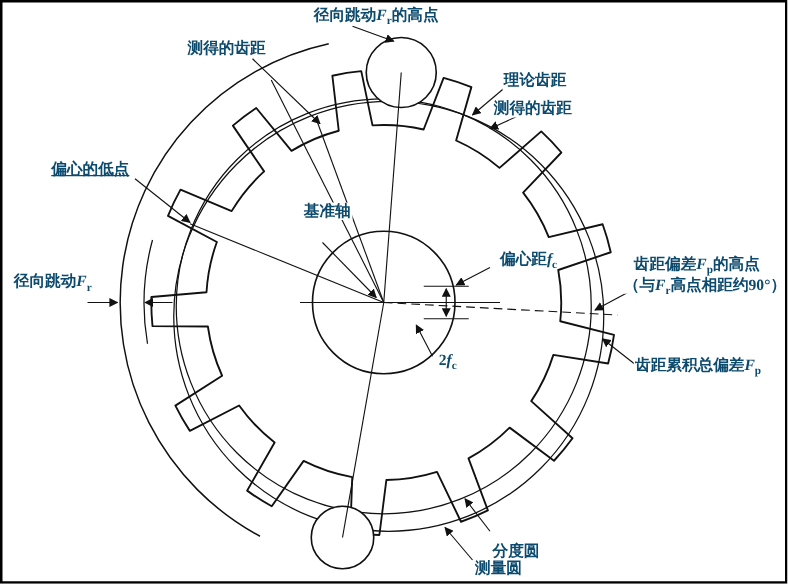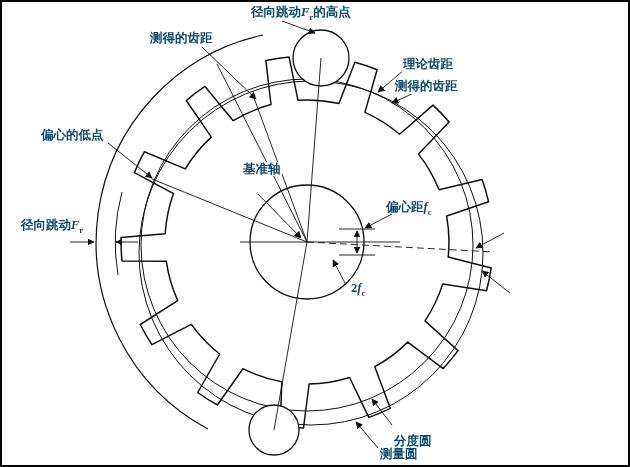--- a/index.html
+++ b/index.html
@@ -91,38 +91,47 @@
   </div>
 
   <div class="lbl" style="left:400px;top:56px;font-family:Liberation Mono, monospace;">
     <span>理论齿距</span>
   </div>
 
   <div class="lbl" style="left:392px;top:78px;font-family:Liberation Mono, monospace;">
     <span>测得的齿距</span>
   </div>
 
-  <div class="lbl" style="left:38px;top:126px;">
+  <div class="lbl" style="left:38px;top:126px;text-decoration:underline;">
     <span>偏心的低点</span>
   </div>
 
   <div class="lbl" style="left:222px;top:160px;margin-left:18px;">
     <span>基准轴</span>
   </div>
 
-  <div class="lbl" style="left:383px;top:198px;">
+  <div class="lbl" style="left:397px;top:198px;">
     <span>偏心距</span><i>f</i><sub>c</sub>
   </div>
 
-  <div class="lbl" style="left:18px;top:216px;">
+  <div class="lbl" style="left:8px;top:216px;">
     <span>径向跳动</span><i>F</i><sub>r</sub>
   </div>
 
+  <div class="lbl" style="left:504px;top:202px;">
+    <span>齿距偏差</span><i>F</i><sub>p</sub><span>的高点</span>
+  </div>
 
+  <div class="lbl" style="left:496px;top:219px;">
+    <span>（与</span><i>F</i><sub>r</sub><span>高点相距约90°）</span>
+  </div>
 
+  <div class="lbl" style="left:505px;top:283px;">
+    <span>齿距累积总偏差</span><i>F</i><sub>p</sub>
+  </div>
 
   <div class="lbl" style="left:338px;top:279px;margin-left:10px;">
     <span>2</span><i>f</i><sub>c</sub>
   </div>
 
   <div class="lbl" style="left:391px;top:432px;">
     <span>分度圆</span>
   </div>
 
   <div class="lbl" style="left:377px;top:445px;">

